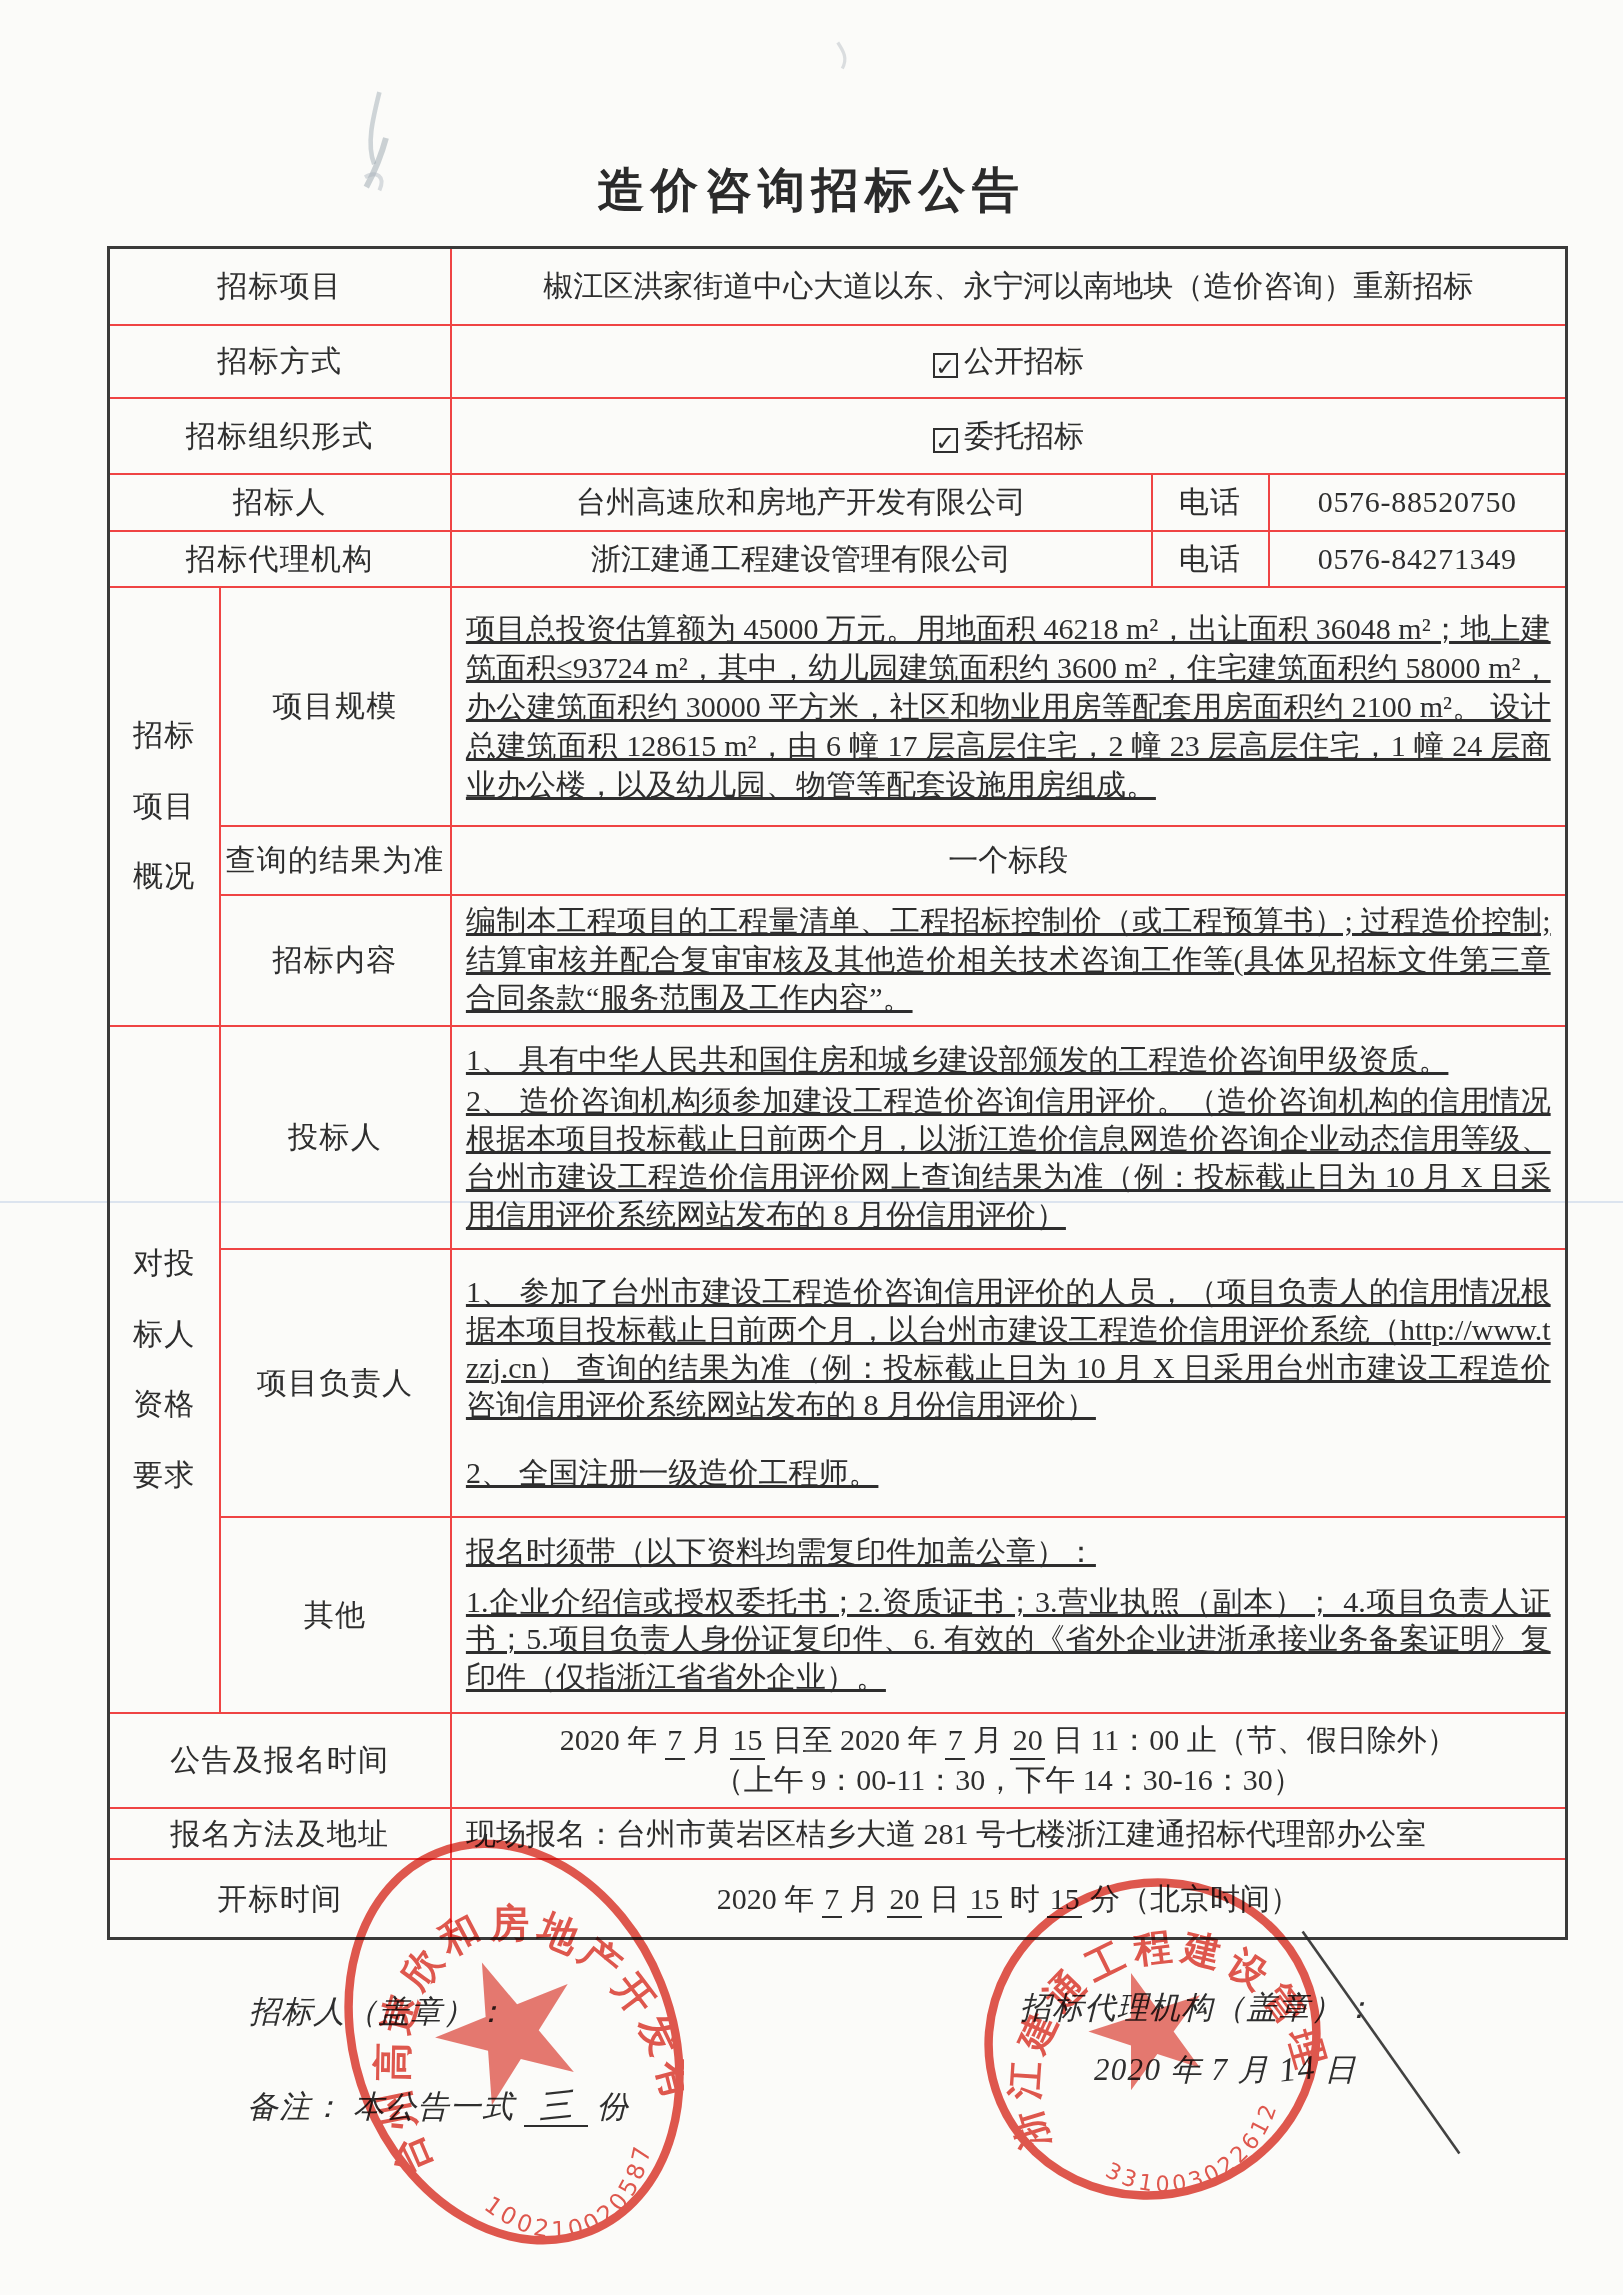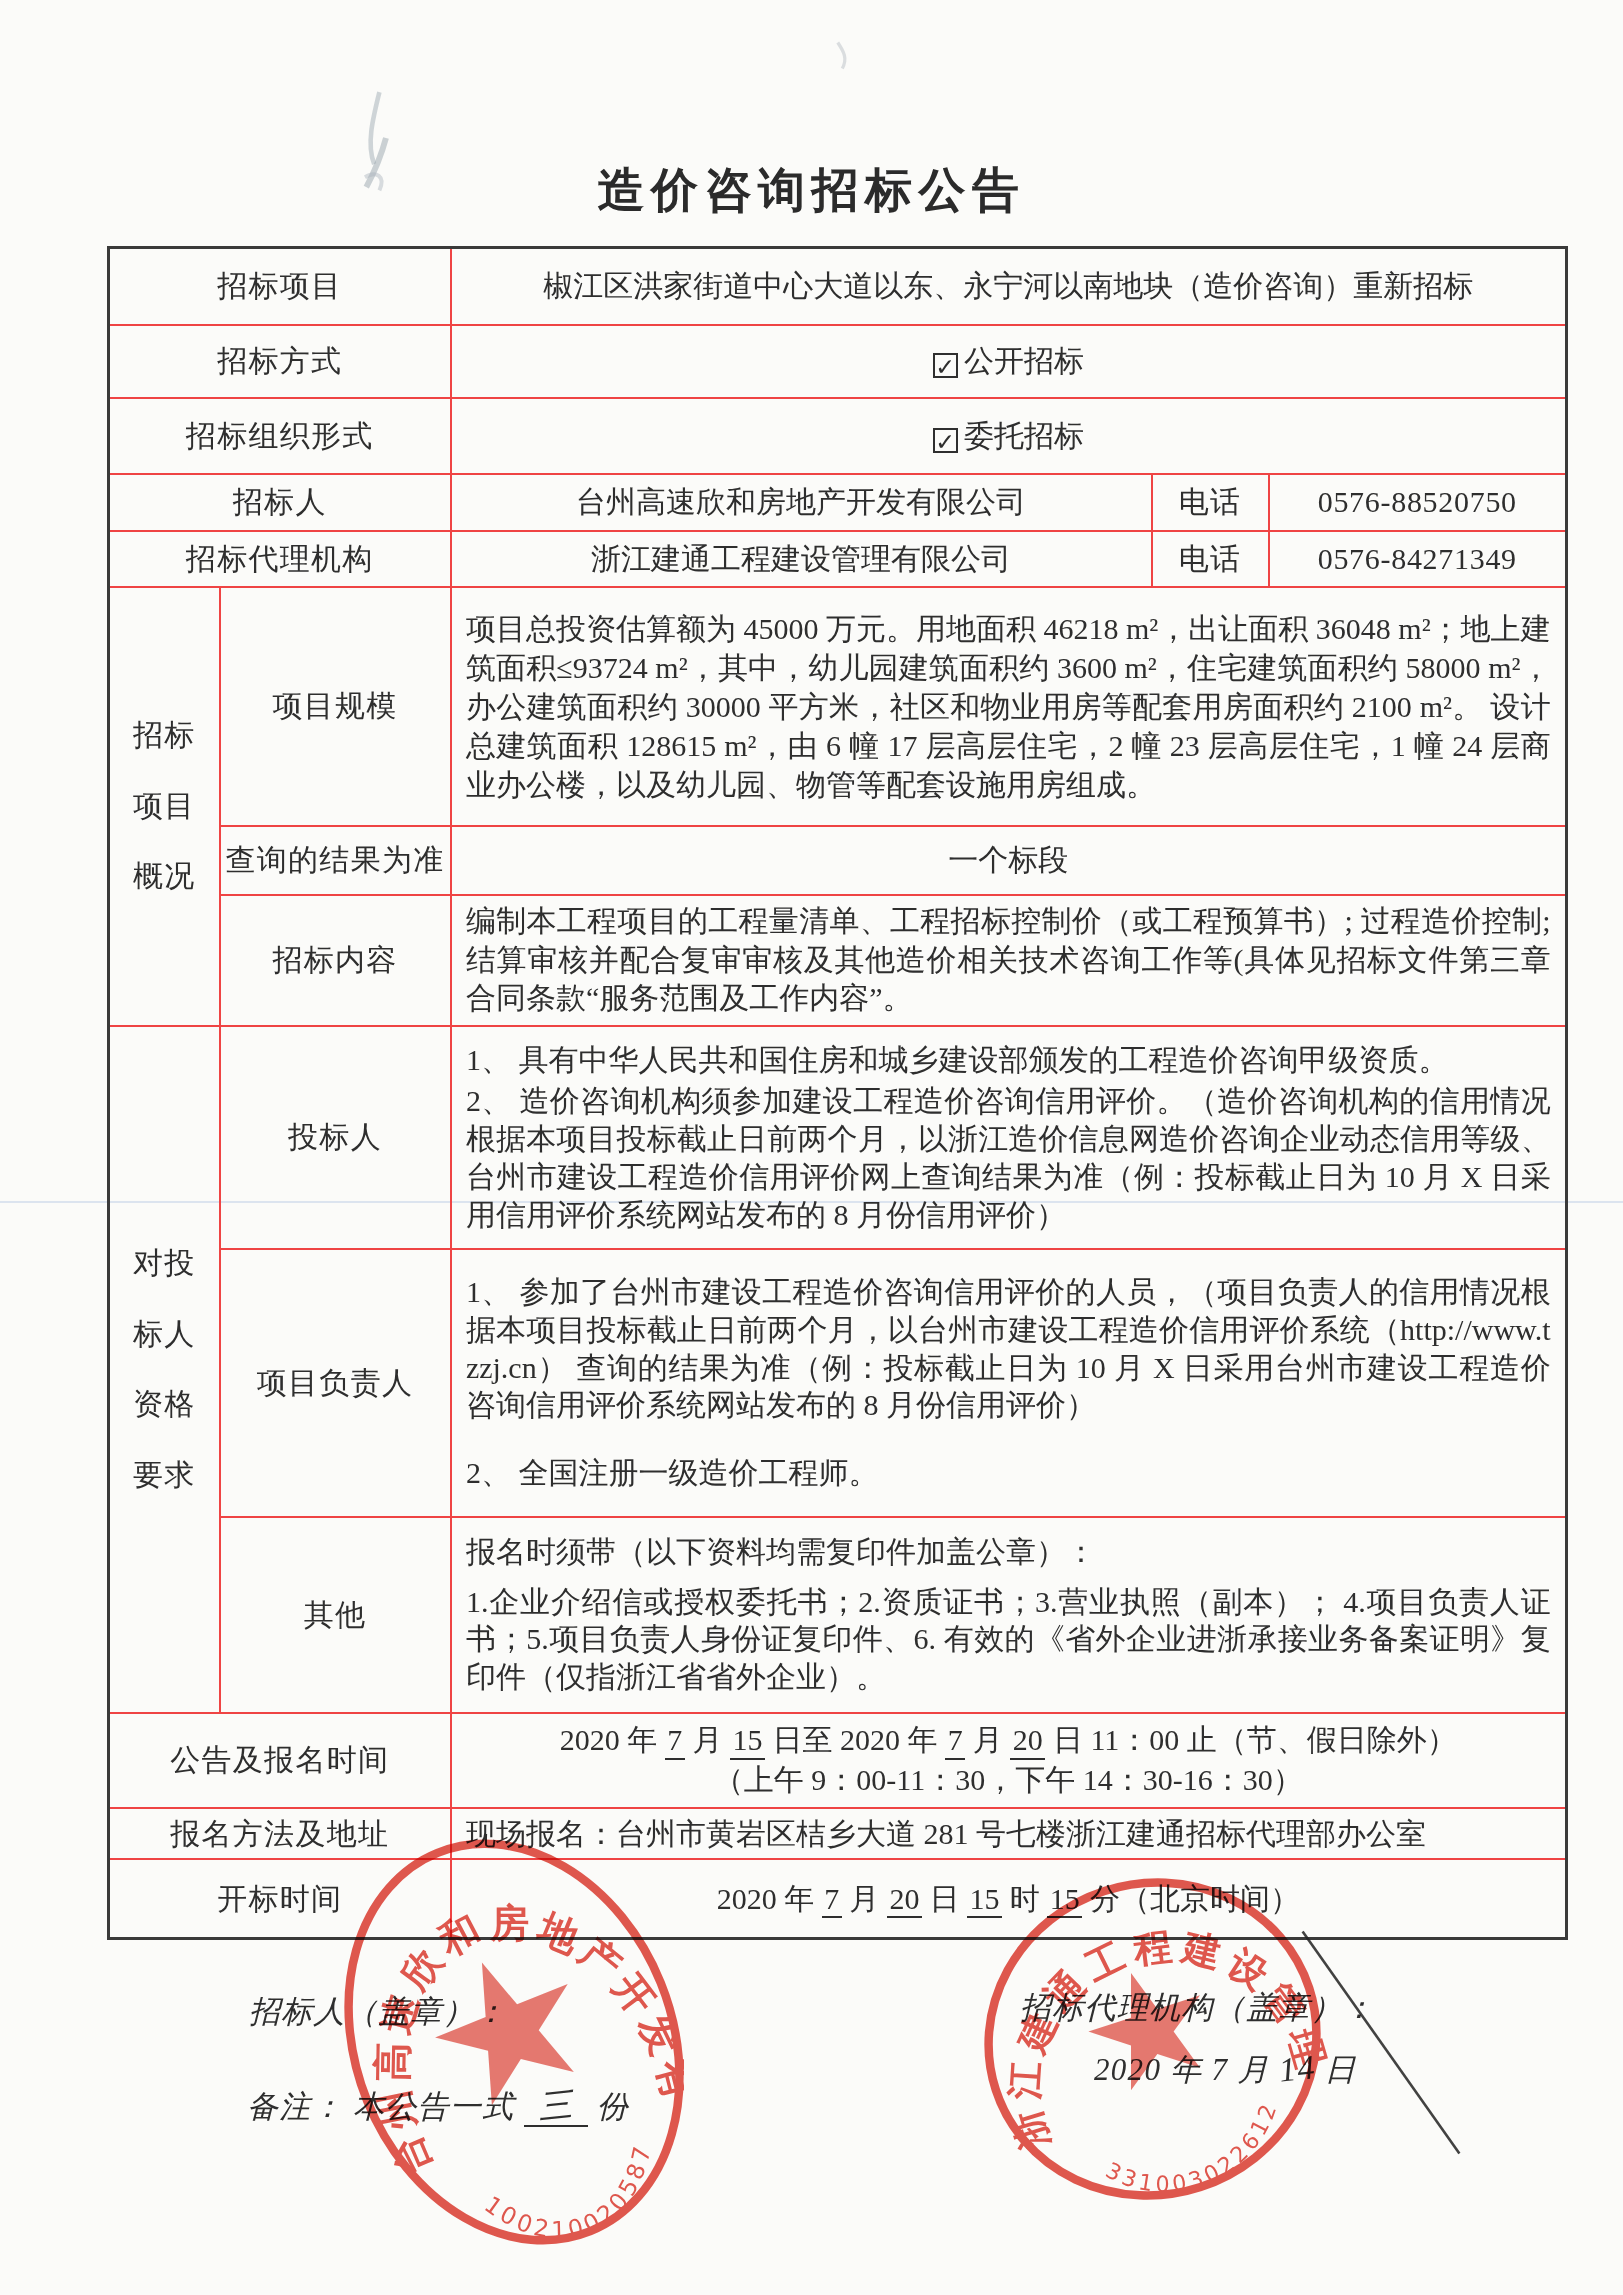--- a/index.html
+++ b/index.html
@@ -20,21 +20,21 @@
   }
   td{
     border:2px solid #ef4444;
     font-size:30px;line-height:1.32;
     padding:5.2px 14.4px;vertical-align:middle;
     box-sizing:border-box;word-break:break-all;
   }
   td.lbl{text-align:center;letter-spacing:1.3px;padding:5.2px 3.9px;}
   td.vert{text-align:center;padding:5.2px 1.3px;line-height:2.35;letter-spacing:1.3px;}
   .ctr{text-align:center;}
-  .just{text-align:justify;}
+  .just{text-align:justify;text-decoration:underline;}
   .phone{text-align:center;letter-spacing:0.7px;}
   .cb{
     display:inline-block;width:25px;height:25px;border:2.6px solid #2f2f2f;
     line-height:25px;text-align:center;font-size:23.6px;margin-right:6.5px;
     vertical-align:-3.9px;font-family:"DejaVu Sans",sans-serif;box-sizing:border-box;
   }
   .u{border-bottom:2.6px solid #2e2e2e;padding:0 2.6px 1.3px 2.6px;}
   .item{margin:3.9px 0;}
   .item.gap{margin-top:30px;}
   .footer-label{position:absolute;font-size:31px;letter-spacing:1.3px;white-space:nowrap;font-style:italic;}

